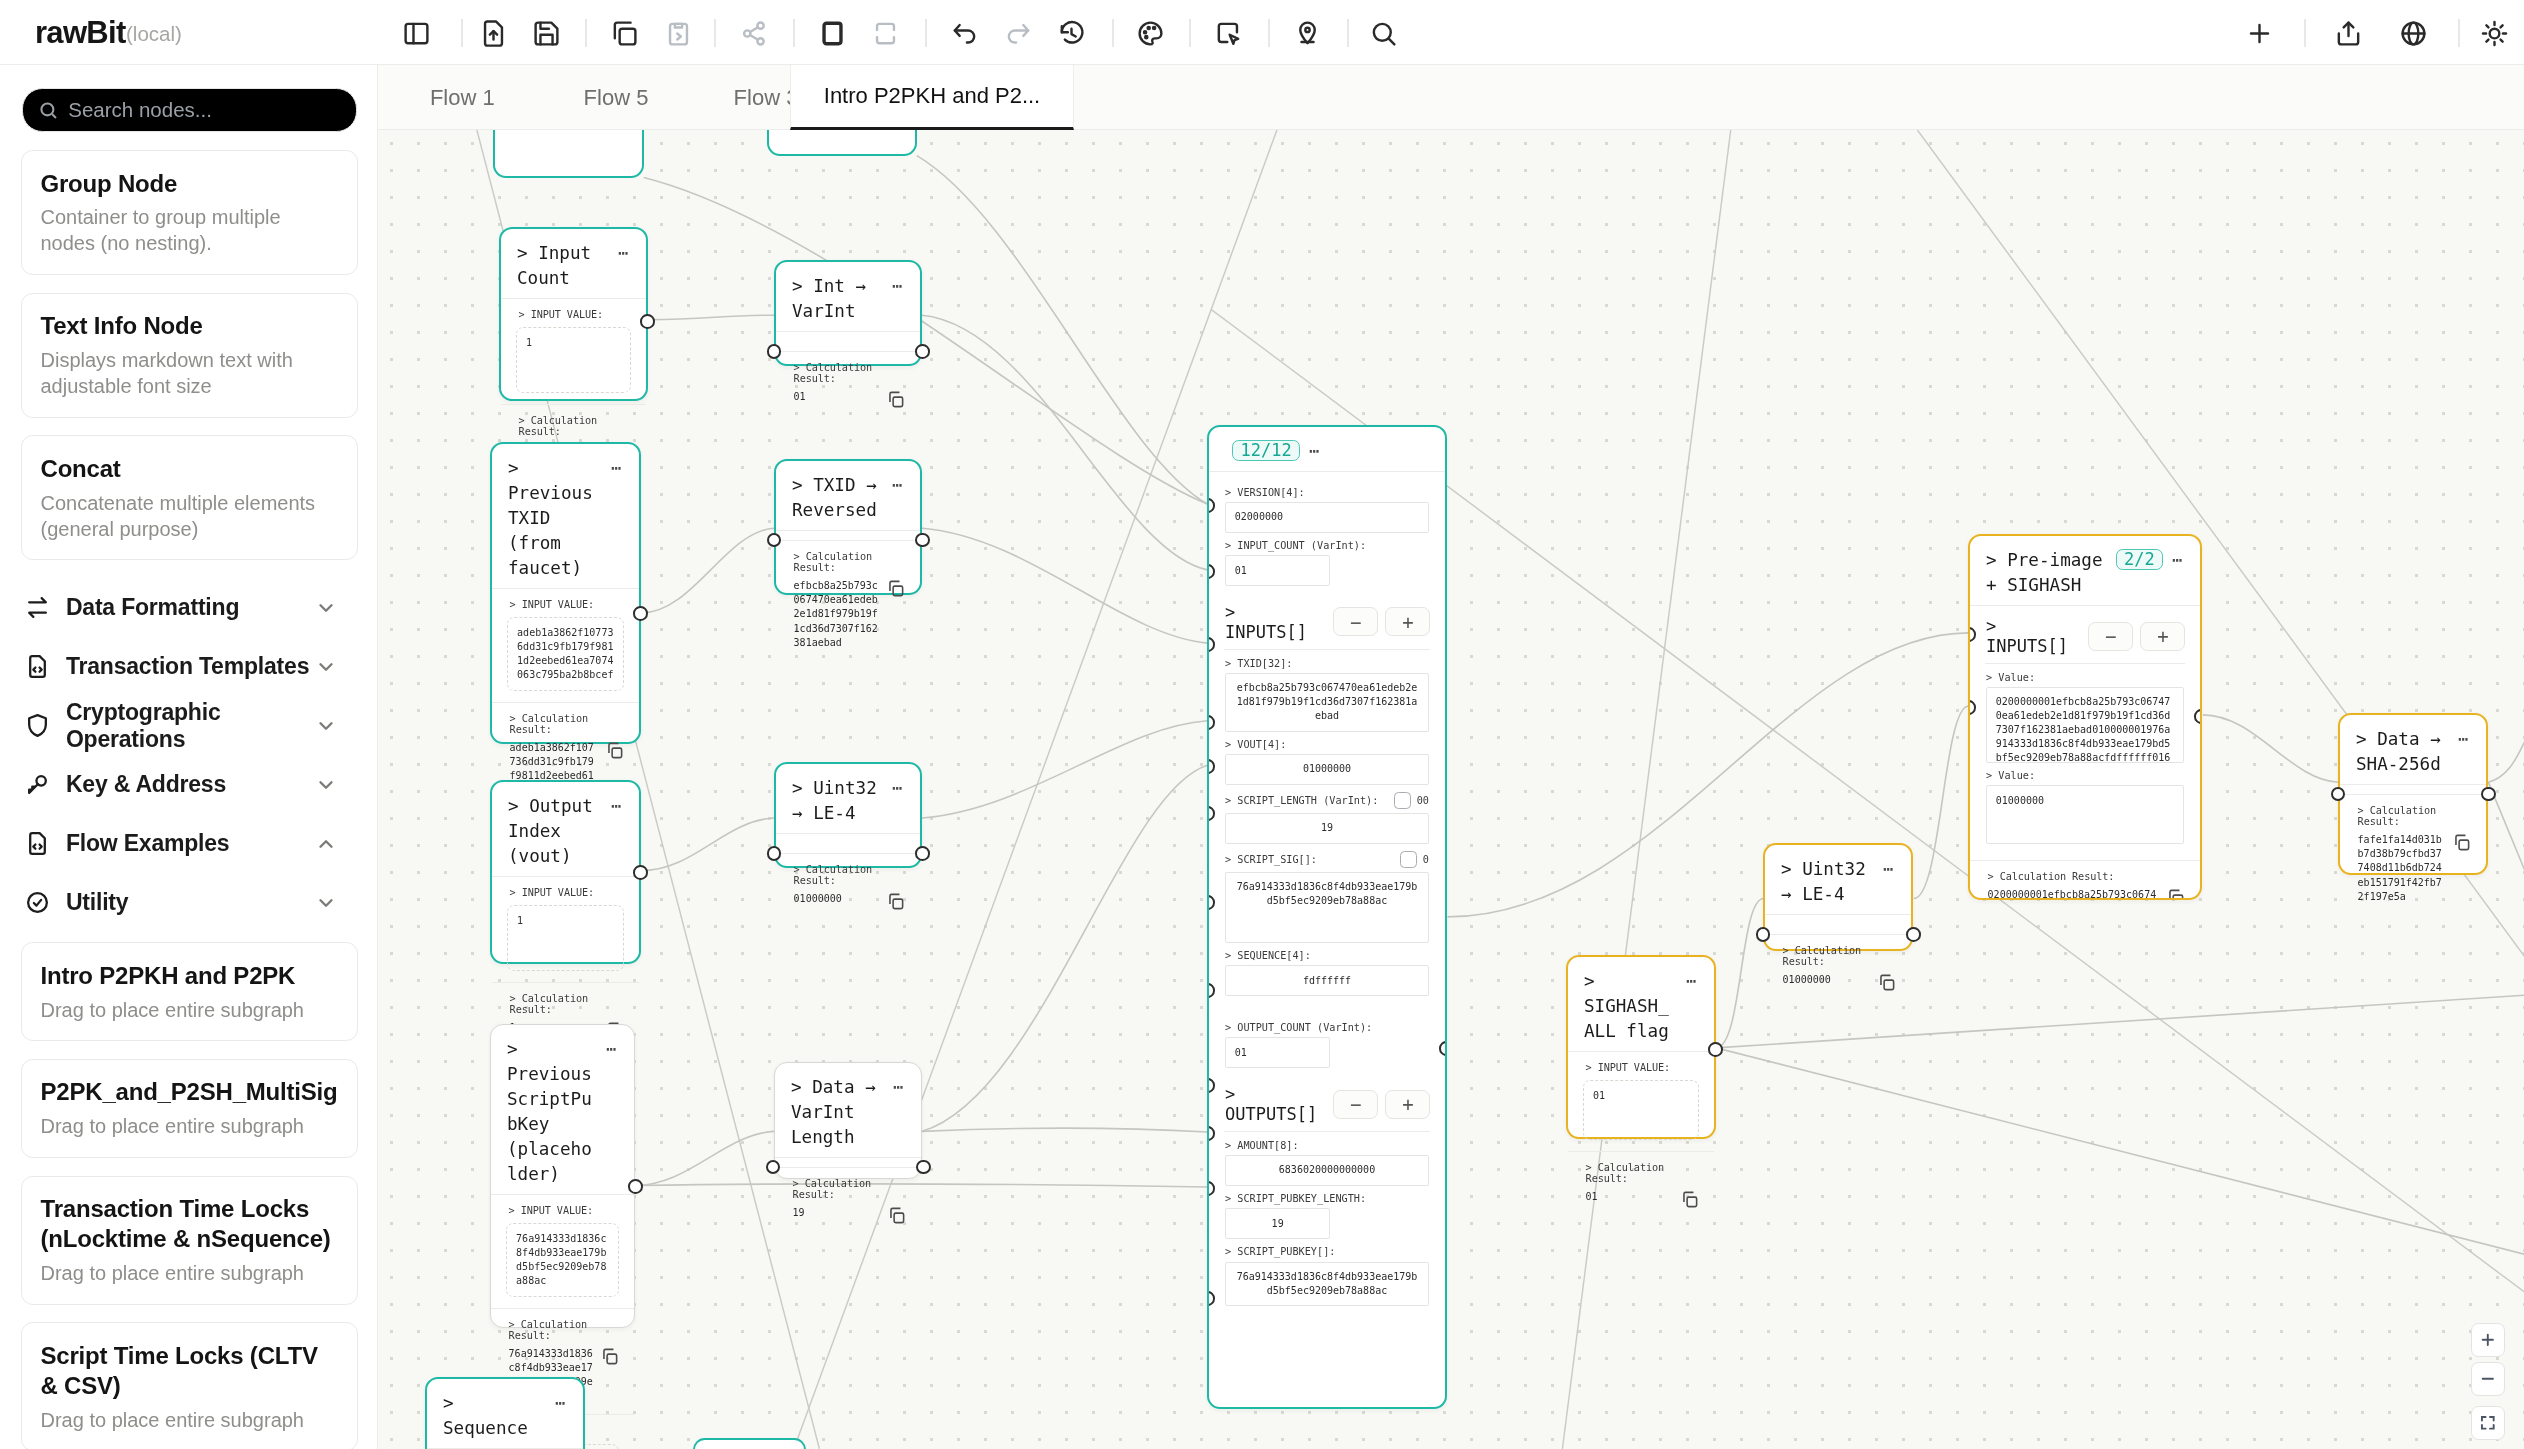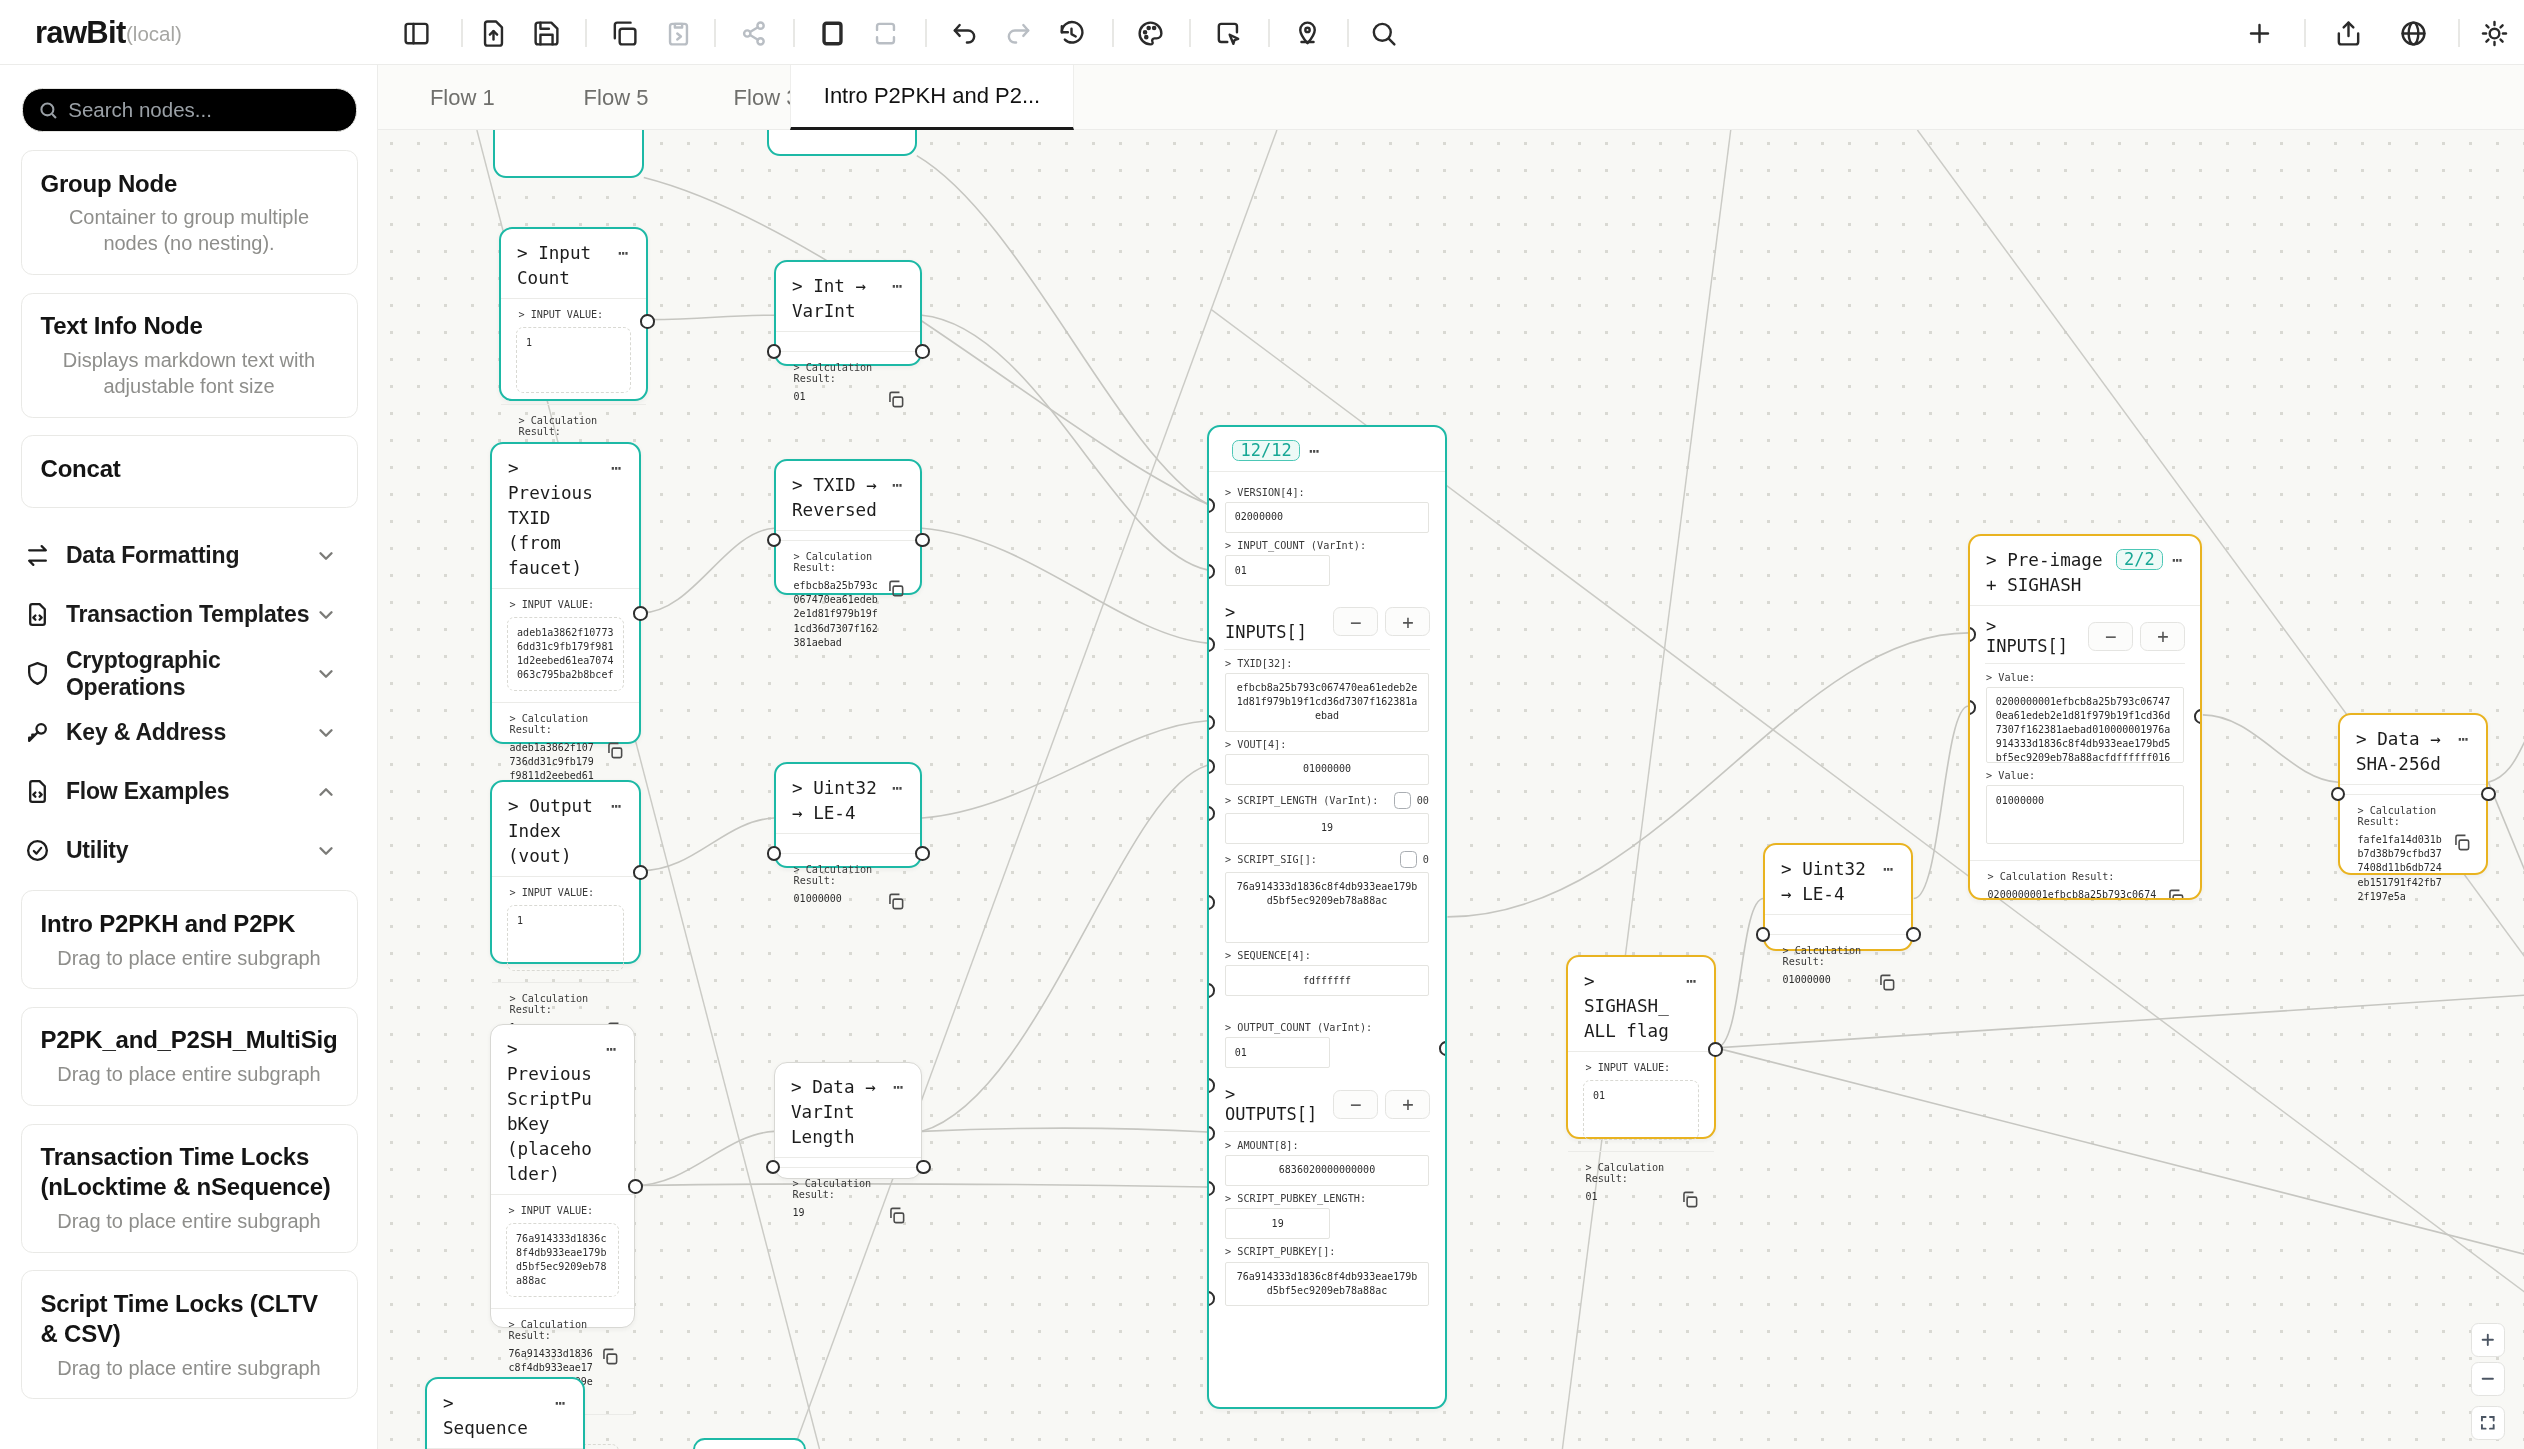--- a/index.html
+++ b/index.html
@@ -17,21 +17,21 @@
   
   #sidebar{position:absolute;left:0;top:65px;width:378px;height:1384px;background:#fff;
            border-right:1.5px solid #ececea;box-sizing:border-box;z-index:15;overflow:hidden;}
   .search{position:absolute;left:22px;top:23.4px;width:335px;height:44px;border:1.5px solid #e6e6e3;
           border-radius:20.5px;box-sizing:border-box;display:flex;align-items:center;padding:0 14.6px;background:#000000;}
   .search svg{width:20.5px;height:20.5px;stroke:#9aa0a6;fill:none;stroke-width:2.4;margin-right:10.2px;flex:none;}
   .search .ph{font-size:20.5px;color:#9aa0a6;}
   .sb-scroll{position:absolute;left:0;top:85px;width:378px;bottom:0;padding:0 20.5px;box-sizing:border-box;}
   .sbcard{border:1.5px solid #e9e9e6;border-radius:11.7px;padding:17.6px 19px;margin-bottom:17.6px;background:#fff;cursor:grab;}
   .sbcard .t{font-size:24px;font-weight:700;color:#141414;line-height:1.25;margin-bottom:5.9px;letter-spacing:-0.2px;}
-  .sbcard .d{font-size:20px;color:#8e8e8b;line-height:1.3;text-align:center;}
+  .sbcard .d{font-size:20px;color:#8e8e8b;line-height:1.3;}
   .cat{display:flex;align-items:center;height:59px;cursor:pointer;padding:0 4.4px;}
   .cat svg{width:25px;height:25px;stroke:#1d1d1d;fill:none;stroke-width:2.2;stroke-linecap:round;stroke-linejoin:round;flex:none;margin-right:16px;}
   .cat .cl{font-size:23px;font-weight:600;color:#1b1b1b;flex:1;letter-spacing:-0.2px;}
   .cat .chev{width:22px;height:22px;stroke:#7b7b78;fill:none;stroke-width:2.6;flex:none;}
   
   #tabbar{position:absolute;left:378px;top:65px;width:2147px;height:65px;background:#fbfbf9;
           border-bottom:1.5px solid #ececea;box-sizing:border-box;z-index:14;}
   .tab{position:absolute;top:0;height:65px;display:flex;align-items:center;justify-content:center;
        font-size:22px;color:#6f6f6c;cursor:pointer;}
   .tab.active{background:#fff;color:#111;border-left:1.5px solid #eeeeec;border-right:1.5px solid #eeeeec;
@@ -289,20 +289,21 @@
       <div class="sbcard">
         <div class="t">Group Node</div>
         <div class="d">Container to group multiple nodes (no nesting).</div>
       </div>
       <div class="sbcard">
         <div class="t">Text Info Node</div>
         <div class="d">Displays markdown text with adjustable font size</div>
       </div>
       <div class="sbcard">
         <div class="t">Concat</div>
+        <div class="d">Concatenate multiple elements (general purpose)</div>
       </div>
 
       <div class="cat">
         <svg viewBox="0 0 34 34" width="25" height="25">
             <use href="#ic-swap"></use>
           </svg>
         <span class="cl">Data Formatting</span>
         <svg class="chev" viewBox="0 0 30 30" width="22" height="22">
             <use href="#ic-chevd"></use>
           </svg>

